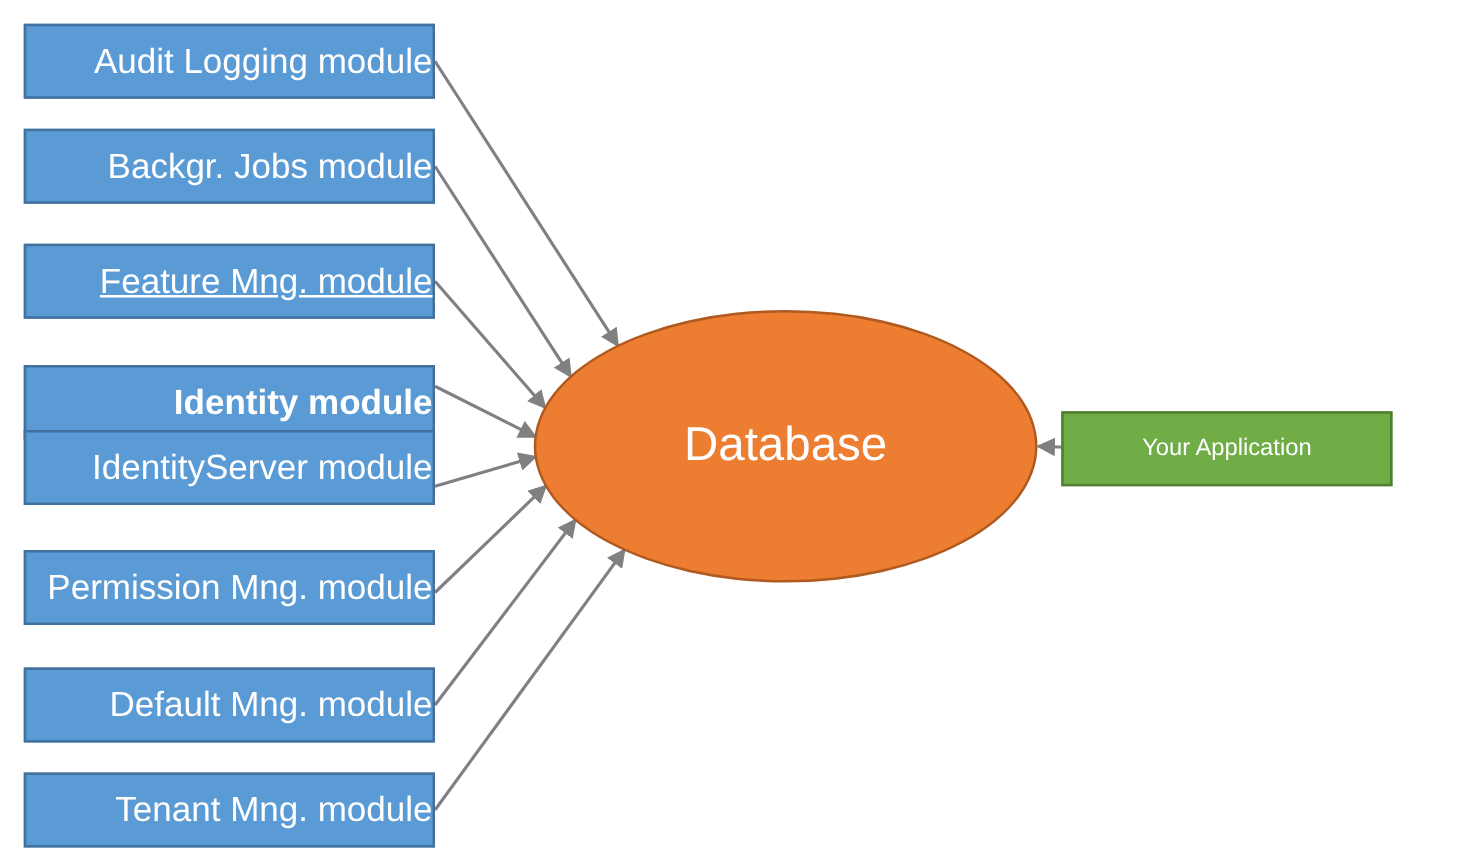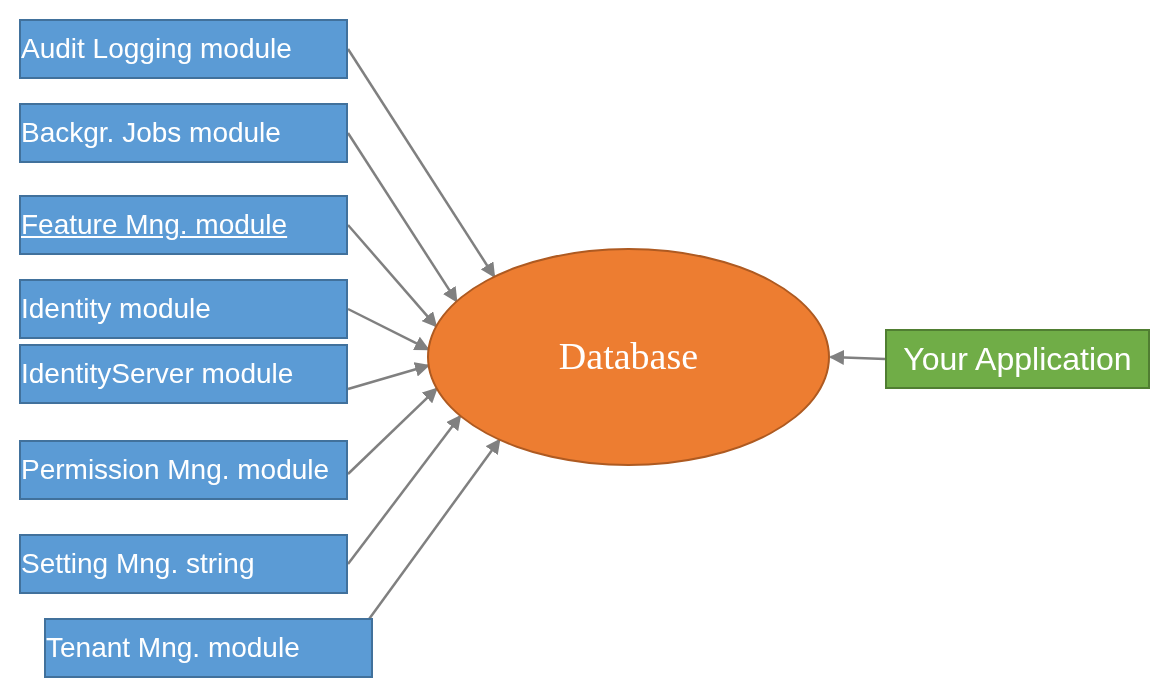--- a/index.html
+++ b/index.html
@@ -32,65 +32,64 @@
   .module {
     position: absolute;
     left: 19px;
     width: 329px;
     height: 60px;
     box-sizing: border-box;
     background: var(--module-fill, #5b9bd5);
     border: 2px solid var(--module-border, #41719c);
     display: flex;
     align-items: center;
-    justify-content: flex-start;
+    justify-content: flex-end;
     color: #ffffff;
     font-size: 28px;
     white-space: nowrap;
   }
   .db {
     position: absolute;
     left: 427px;
     top: 248px;
     width: 403px;
     height: 218px;
     box-sizing: border-box;
     background: var(--db-fill, #ed7d31);
     border: 2px solid var(--db-border, #ae5a21);
     border-radius: 50%;
     display: flex;
     flex-direction: column;
     align-items: center;
     justify-content: center;
     color: #ffffff;
     text-align: center;
-    font-family: Liberation Serif, serif;
   }
   .db-title {
     font-size: 38px;
     line-height: 1.1;
   }
   .db-sub {
     font-size: 21px;
     margin-top: 9px;
   }
   .app {
     position: absolute;
-    left: 885px;
+    left: 849px;
     top: 329px;
     width: 265px;
     height: 60px;
     box-sizing: border-box;
     background: var(--app-fill, #70ad47);
     border: 2px solid var(--app-border, #507e32);
     display: flex;
     align-items: center;
     justify-content: center;
     color: #ffffff;
-    font-size: 32px;
+    font-size: 19px;
     white-space: nowrap;
   }
 </style>
 </head>
 <body>
 
 <div id="canvas">
 
   <svg id="arrows" viewBox="0 0 1167 694" xmlns="http://www.w3.org/2000/svg">
     <defs>
@@ -114,33 +113,33 @@
   <div id="modules">
       <div class="module" style="top: 19px;">
         <span>Audit Logging module</span>
       </div>
       <div class="module" style="top: 103px;">
         <span>Backgr. Jobs module</span>
       </div>
       <div class="module" style="top: 195px; text-decoration: underline;">
         <span>Feature Mng. module</span>
       </div>
-      <div class="module" style="top: 279px;">
+      <div class="module" style="top: 292px; font-weight: bold;">
         <span>Identity module</span>
       </div>
       <div class="module" style="top: 344px;">
         <span>IdentityServer module</span>
       </div>
       <div class="module" style="top: 440px;">
         <span>Permission Mng. module</span>
       </div>
       <div class="module" style="top: 534px;">
-        <span>Setting Mng. string</span>
+        <span>Default Mng. module</span>
       </div>
-      <div class="module" style="top: 618px; margin-left: 25px;">
+      <div class="module" style="top: 618px;">
         <span>Tenant Mng. module</span>
       </div>
     </div>
 
   <div class="db">
     <div class="db-title">Database</div>
   </div>
 
   <div class="app">
     <span>Your Application</span>

